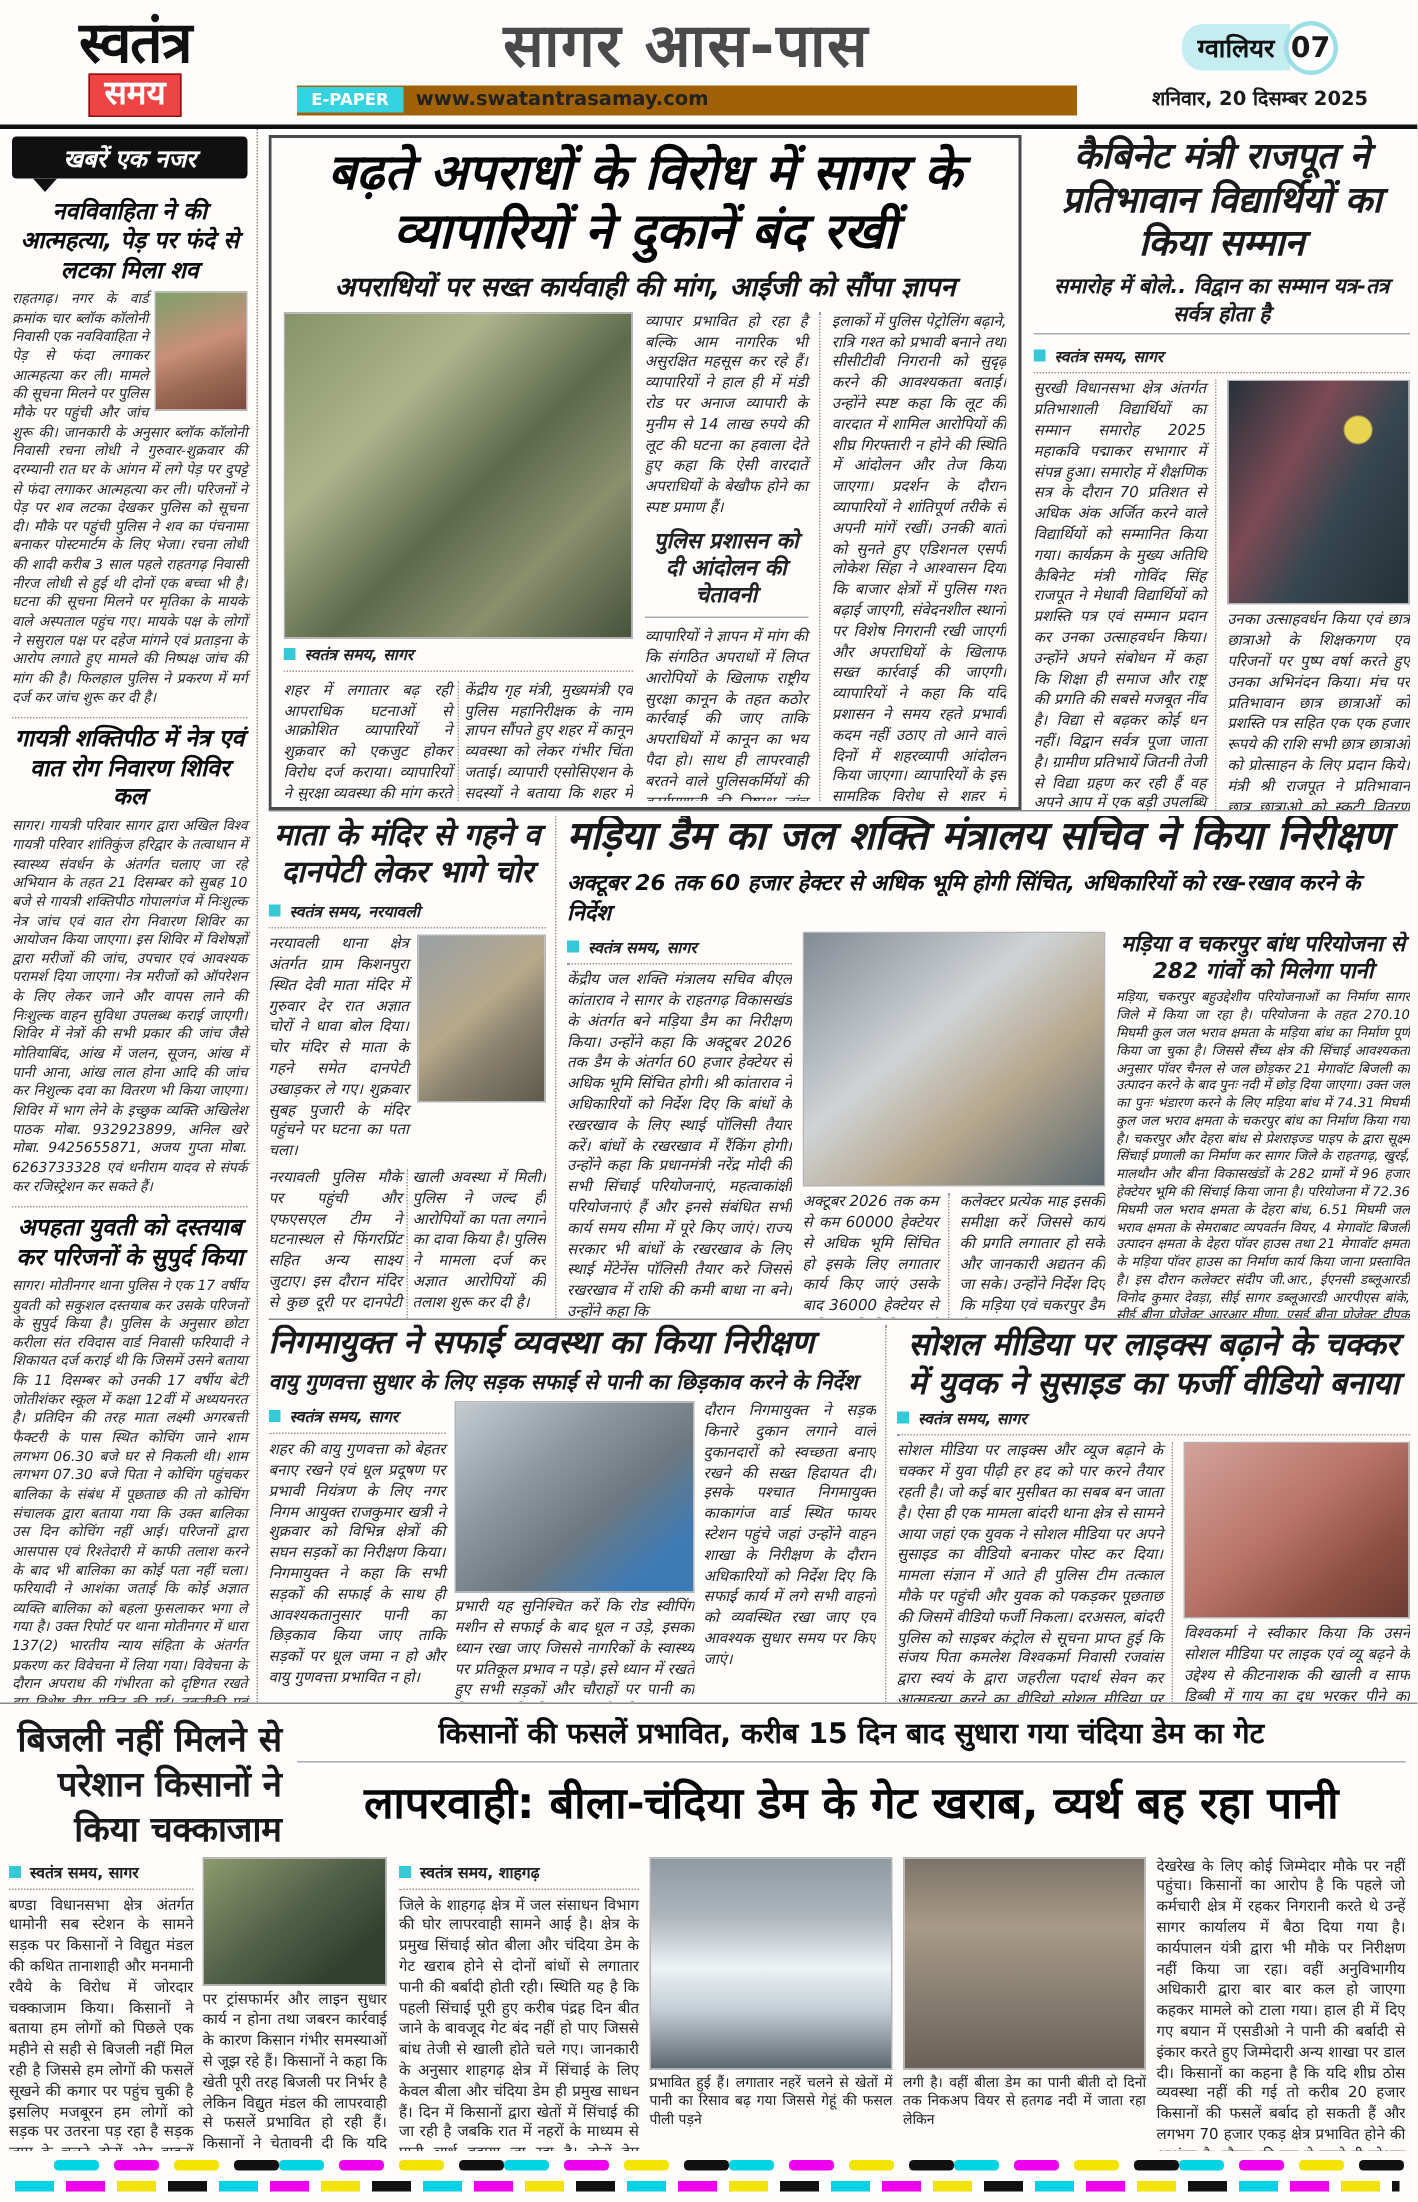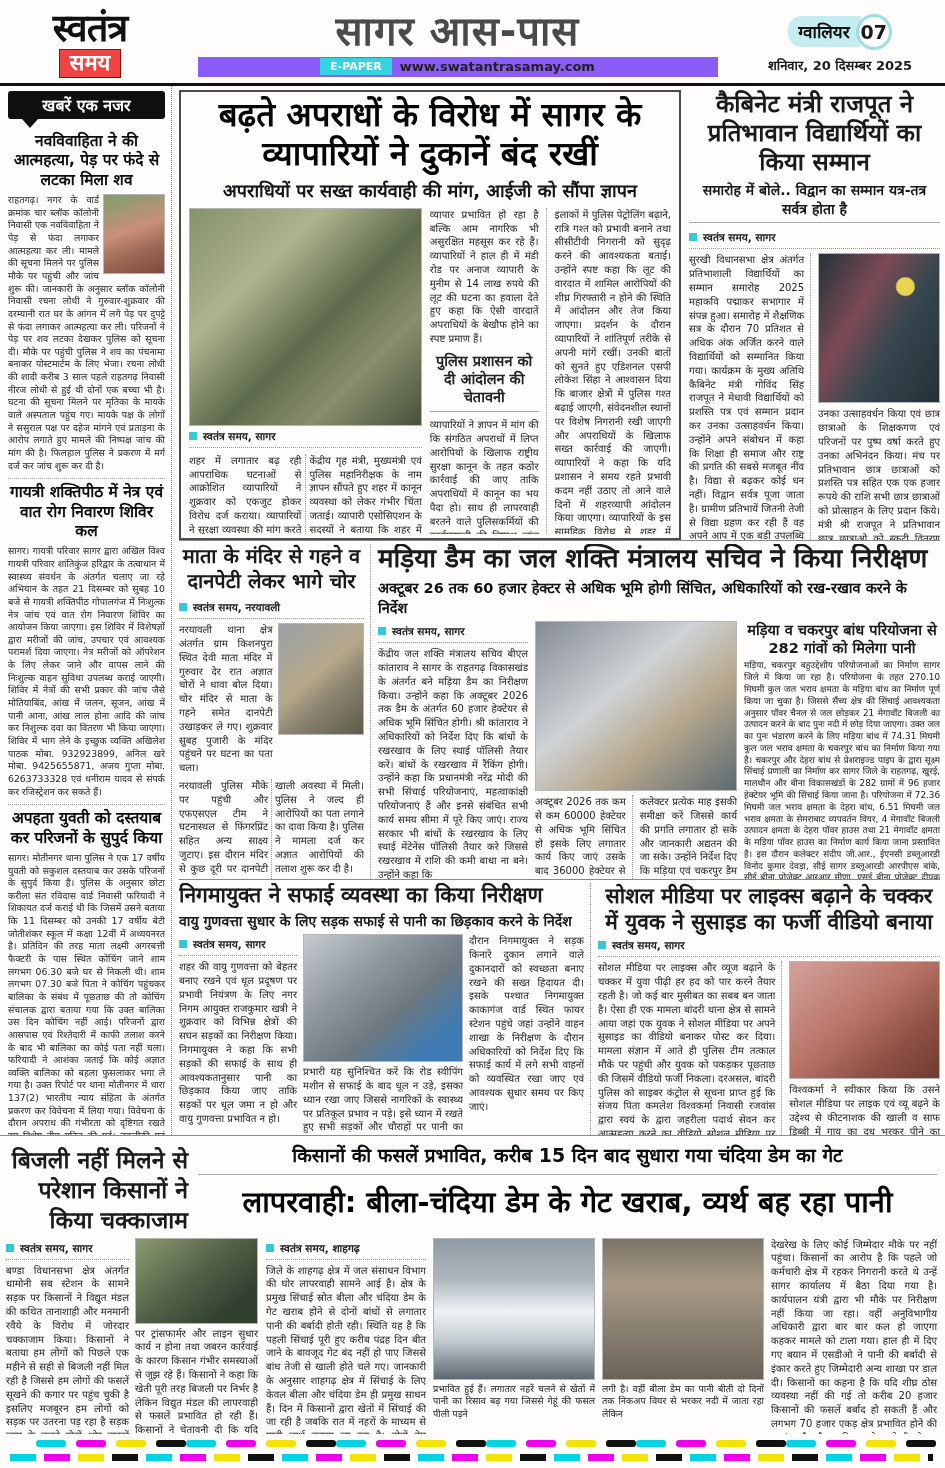--- a/index.html
+++ b/index.html
@@ -6,21 +6,21 @@
   body { background:#d8d8d8; font-family:"DejaVu Sans", sans-serif; }
   .page { width:945px; height:1468px; background:#fffdfb; margin:0 auto; position:relative; overflow:hidden; color:#1a1a1a; }
 
   
   .masthead { height:86px; display:flex; align-items:stretch; padding:6px 10px 2px 10px; border-bottom:3px solid #111; }
   .logo { width:160px; display:flex; flex-direction:column; align-items:center; justify-content:center; }
   .logo-top { font-size:38px; font-weight:800; letter-spacing:-1px; color:#111; line-height:1; }
   .logo-bottom { background:#ef4444; color:#fff; font-weight:800; font-size:22px; line-height:1.1; padding:1px 10px; margin-top:2px; border:1px solid #8d0f16; }
   .mast-center { flex:1; display:flex; flex-direction:column; align-items:center; justify-content:center; }
   .section-title { font-size:40px; font-weight:800; color:#4a4a4a; line-height:1; letter-spacing:1px; }
-  .epaper-row { margin-top:6px; background:#8b5cf6; width:520px; display:flex; align-items:center; justify-content:center; height:20px; }
+  .epaper-row { margin-top:6px; background:#a16207; width:520px; display:flex; align-items:center; justify-content:flex-start; height:20px; }
   .epaper-badge { background:#35d3df; color:#fff; font-weight:700; font-size:11px; padding:2px 10px; margin-right:8px; }
   .website { font-size:13px; font-weight:700; color:#222; }
   .mast-right { width:190px; display:flex; flex-direction:column; align-items:center; justify-content:center; }
   .edition-pill { display:flex; align-items:center;justify-content:center; }
   .edition-name { background:#c5ecf0; font-weight:800; font-size:17px; padding:4px 10px; border-radius:14px 0 0 14px; color:#111; }
   .page-circle { width:36px; height:36px; border-radius:50%; background:#fff; border:3px solid #9adfe6; display:flex; align-items:center; justify-content:center; font-size:19px; font-weight:800; margin-left:-4px; }
   .dateline { font-size:13px; font-weight:700; margin-top:6px; }
 
   
   .byline { display:flex; align-items:center; gap:6px; font-weight:700; font-size:10.5px; color:#222; border-bottom:1px dotted #9a9a9a; padding:3px 0 4px 0; margin-bottom:4px; }
@@ -35,21 +35,21 @@
   .ph-stage  { background:radial-gradient(circle at 72% 22%,#e8d44f 0 6%,transparent 7%),linear-gradient(120deg,#25323a,#7c4a55 35%,#37474f 60%,#243038); }
   .ph-mandir { background:linear-gradient(140deg,#9aa0a6,#b7a98a 45%,#8a8370 65%,#5f5a4a); }
   .ph-map    { background:linear-gradient(140deg,#838b93,#cfd3d6 40%,#b7a88e 65%,#5d6a72); }
   .ph-road   { background:linear-gradient(140deg,#c4ccd2,#8d979e 35%,#6d7880 60%,#3e7bb5 85%); }
   .ph-social { background:linear-gradient(140deg,#d3a29b,#b97468 45%,#8d4f43 75%,#6e3b32); }
   .ph-protest{ background:linear-gradient(140deg,#8c9b6e,#55624a 45%,#32402f 80%); }
   .ph-spill  { background:linear-gradient(180deg,#8e9aa2,#aeb6bc 28%,#edf2f5 52%,#c2cdd4 72%,#5d6870); }
   .ph-canal  { background:linear-gradient(180deg,#7c7468,#a89a86 32%,#8f8577 58%,#6b6257); }
 
   
-  .upper { display:flex; height:1049px; overflow:hidden; }
+  .upper { display:flex; height:1049px; overflow:hidden;font-style:italic; }
   .sidebar { width:172px; flex:0 0 auto; border-right:1px dotted #8a8a8a; padding:5px 6px 0 8px; overflow:hidden; }
   .sb-header { background:#101010; color:#fff; font-weight:800; font-size:16px; text-align:center; padding:3px 0; border-radius:3px; }
   .sb-tri { width:0; height:0; border-left:8px solid transparent; border-right:8px solid transparent; border-top:9px solid #101010; margin-left:14px; }
   .sb-story { border-bottom:1px dotted #9a9a9a; padding:4px 0 6px 0; }
   .sb-hl { font-size:15.5px; font-weight:800; text-align:center; line-height:1.25; margin-bottom:4px; color:#0d0d0d; }
   .sb-body { font-size:9.3px; line-height:1.36; text-align:justify; color:#262626; }
   .sb-ph1 { float:right; width:62px; height:80px; margin:0 0 3px 4px; }
 
   .main { flex:1; padding:4px 5px 0 7px; display:flex; flex-direction:column; overflow:hidden; }
 
@@ -345,21 +345,21 @@
             <span>स्वतंत्र समय, शाहगढ़</span>
           </div>
           <div class="bodytxt">जिले के शाहगढ़ क्षेत्र में जल संसाधन विभाग की घोर लापरवाही सामने आई है। क्षेत्र के प्रमुख सिंचाई स्रोत बीला और चंदिया डेम के गेट खराब होने से दोनों बांधों से लगातार पानी की बर्बादी होती रही। स्थिति यह है कि पहली सिंचाई पूरी हुए करीब पंद्रह दिन बीत जाने के बावजूद गेट बंद नहीं हो पाए जिससे बांध तेजी से खाली होते चले गए। जानकारी के अनुसार शाहगढ़ क्षेत्र में सिंचाई के लिए केवल बीला और चंदिया डेम ही प्रमुख साधन हैं। दिन में किसानों द्वारा खेतों में सिंचाई की जा रही है जबकि रात में नहरों के माध्यम से पानी व्यर्थ बहाया जा रहा है। दोनों डेम लगभग आधे खाली हो चुके हैं वहीं चंदिया डेम तो पूरी तरह खाली होने की कगार पर पहुंच गया था। हालांकि बीती रात चंदिया डेम का गेट दुरुस्त कर दिया गया लेकिन तब तक अधिकांश पानी व्यर्थ हो चुका था। चंदिया डेम से जुड़े करीब 10 किलोमीटर क्षेत्र में किसानों की फसलें बुरी तरह</div>
         </div>
         <div class="bt-pcol">
           <div class="ph bt-photo ph-spill"></div>
           <div class="bt-cap">प्रभावित हुई हैं। लगातार नहरें चलने से खेतों में पानी का रिसाव बढ़ गया जिससे गेहूं की फसल पीली पड़ने</div>
         </div>
         <div class="bt-pcol">
           <div class="ph bt-photo ph-canal"></div>
-          <div class="bt-cap">लगी है। वहीं बीला डेम का पानी बीती दो दिनों तक निकअप वियर से भरकर नदी में जाता रहा लेकिन</div>
+          <div class="bt-cap">लगी है। वहीं बीला डेम का पानी बीती दो दिनों तक निकअप वियर से हतगढ नदी में जाता रहा लेकिन</div>
         </div>
         <div class="bt-c4 bodytxt">देखरेख के लिए कोई जिम्मेदार मौके पर नहीं पहुंचा। किसानों का आरोप है कि पहले जो कर्मचारी क्षेत्र में रहकर निगरानी करते थे उन्हें सागर कार्यालय में बैठा दिया गया है। कार्यपालन यंत्री द्वारा भी मौके पर निरीक्षण नहीं किया जा रहा। वहीं अनुविभागीय अधिकारी द्वारा बार बार कल हो जाएगा कहकर मामले को टाला गया। हाल ही में दिए गए बयान में एसडीओ ने पानी की बर्बादी से इंकार करते हुए जिम्मेदारी अन्य शाखा पर डाल दी। किसानों का कहना है कि यदि शीघ्र ठोस व्यवस्था नहीं की गई तो करीब 20 हजार किसानों की फसलें बर्बाद हो सकती हैं और लगभग 70 हजार एकड़ क्षेत्र प्रभावित होने की आशंका है। मौसम की मार से पहले ही परेशान किसानों पर अब विभागीय लापरवाही कहर बनकर टूट रही है। सबसे बड़ा सवाल यह है कि यदि फसलें बर्बाद होती हैं तो इसकी जिम्मेदारी कौन लेगा और किसानों को मुआवजा कौन देगा इन सवालों के जवाब का इंतजार क्षेत्र का किसान कर रहा है।</div>
       </div>
     </div>
 
     <div class="regrow">
       <div class="reggroup">
           <span class="regbar rc"></span>
           <span class="regbar rm"></span>
           <span class="regbar ry"></span>

